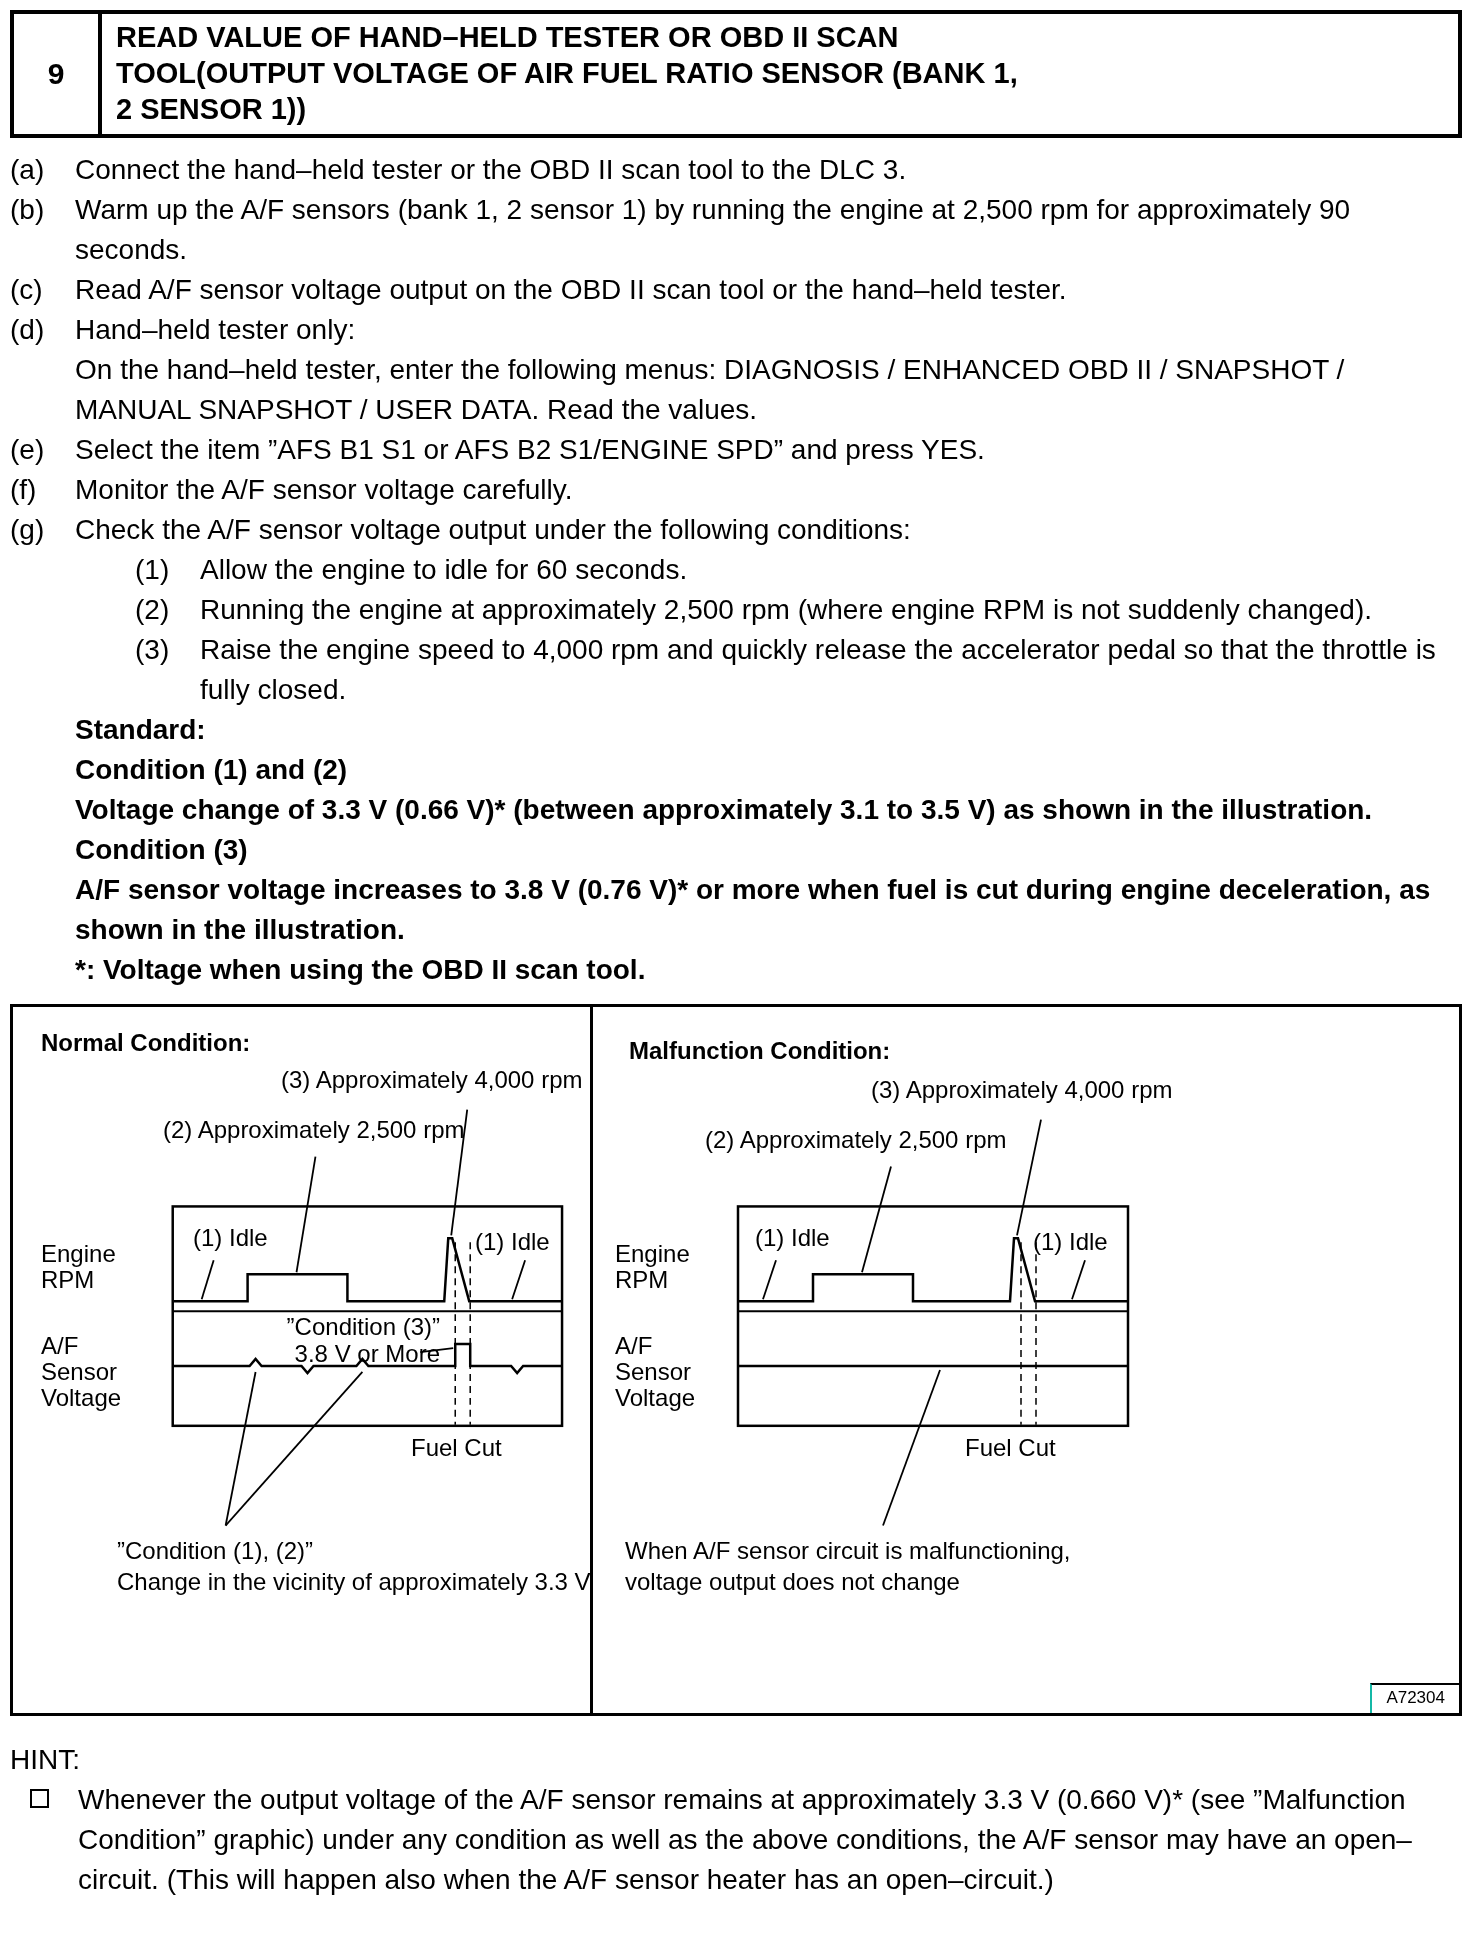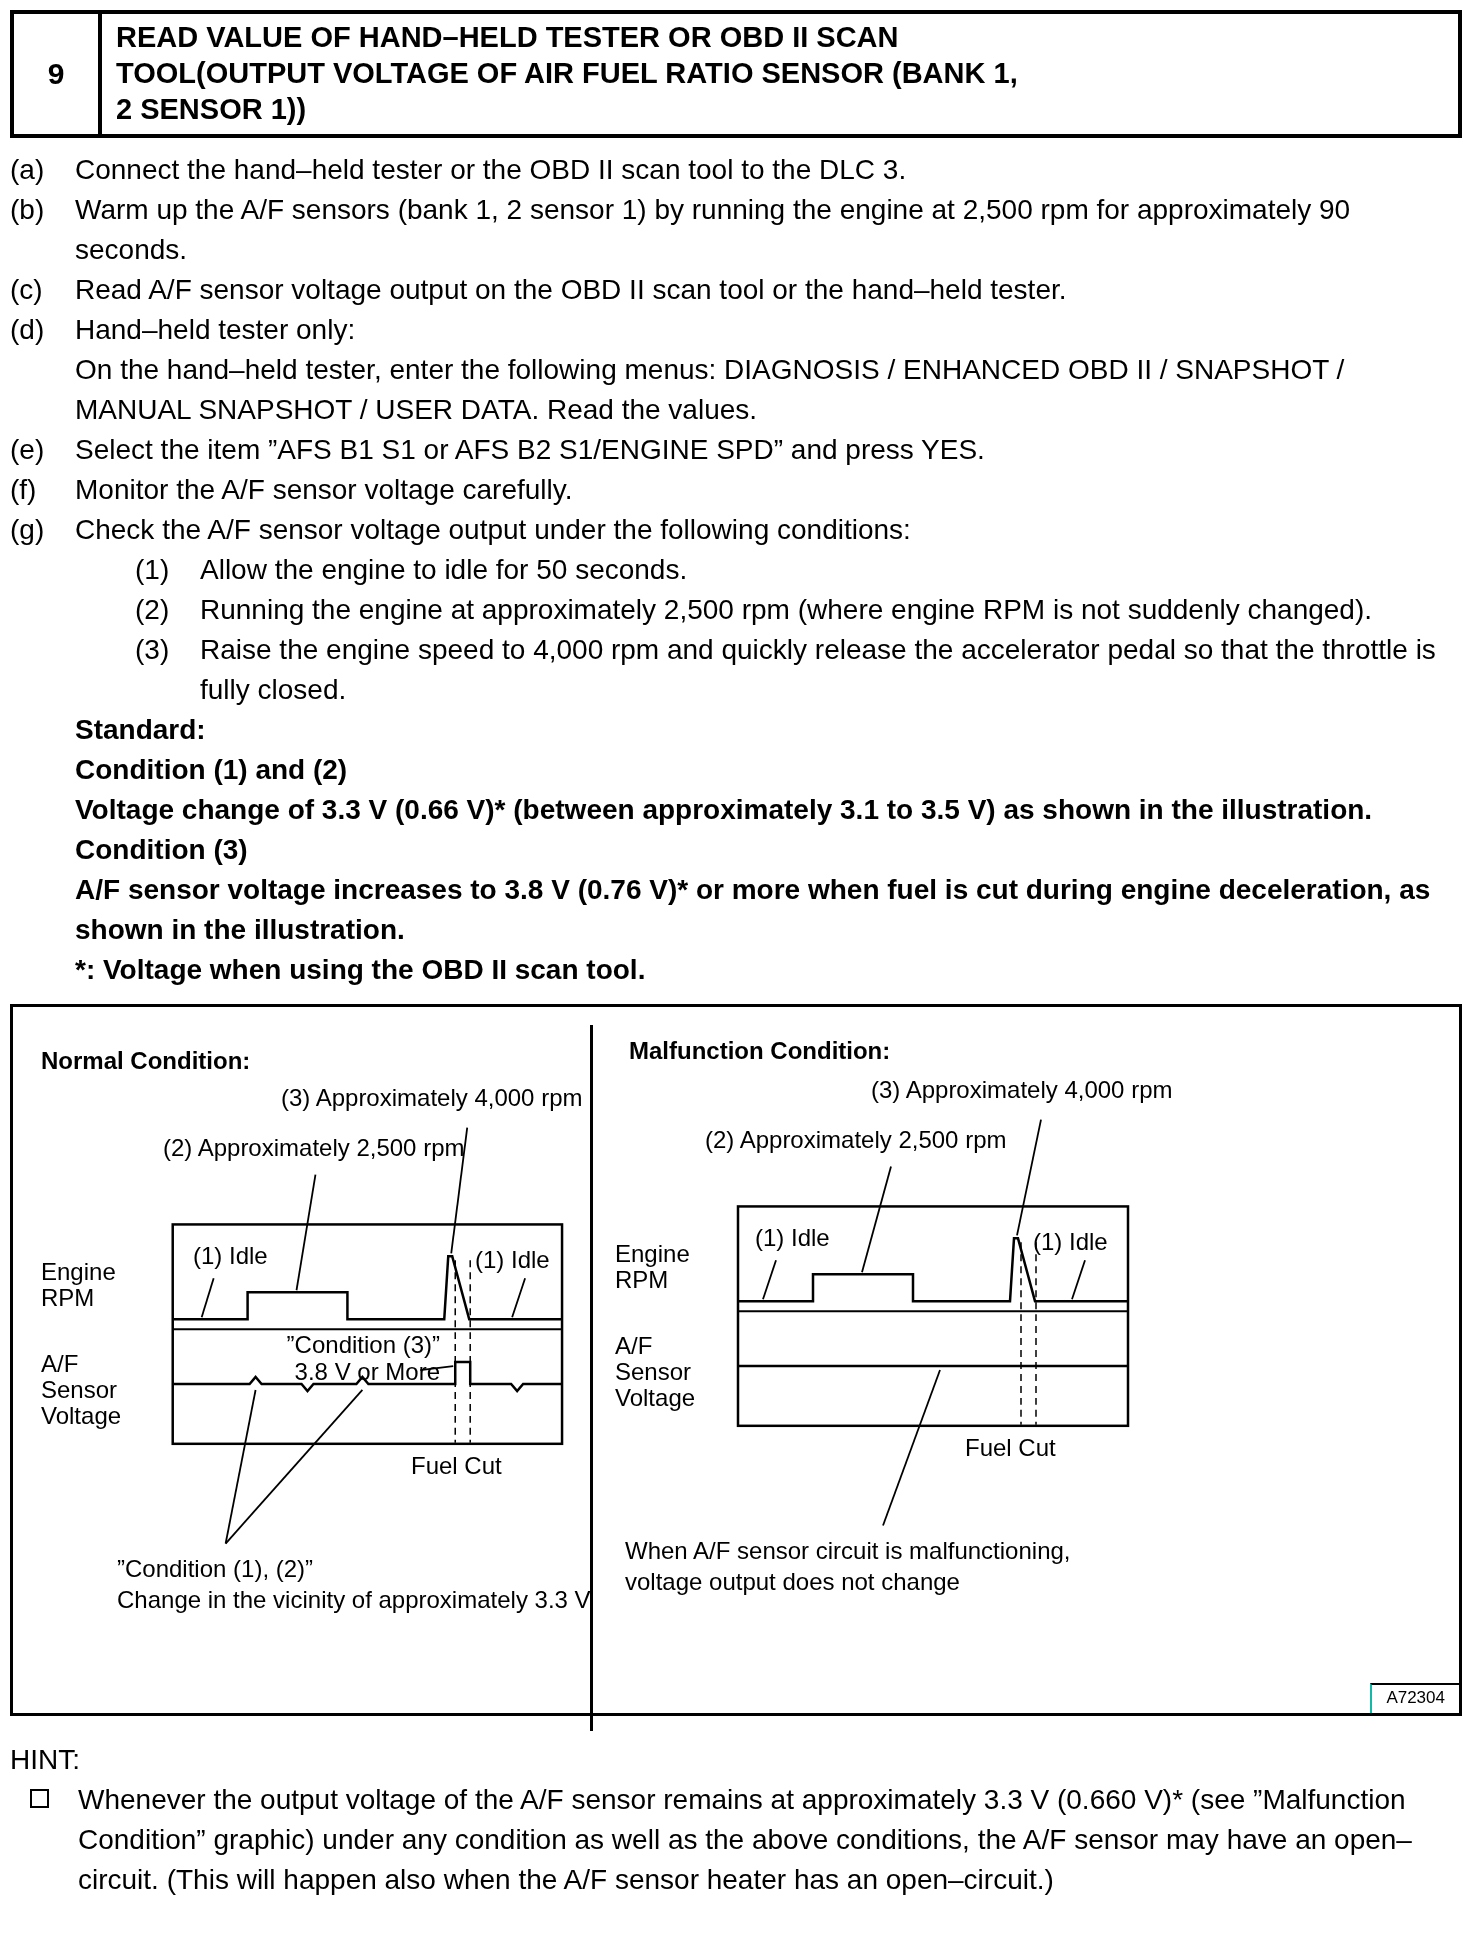--- a/index.html
+++ b/index.html
@@ -18,21 +18,21 @@
   .steps { margin: 12px 10px 0 10px; }
   .step { position: relative; padding-left: 65px; }
   .step .lbl { position: absolute; left: 0; top: 0; }
   .cont { padding-left: 65px; }
   .substep { position: relative; margin-left: 125px; padding-left: 65px; }
   .substep .lbl { position: absolute; left: 0; top: 0; }
   .standard { margin-left: 65px; font-weight: bold; }
   
   .figure { position: relative; margin: 14px 10px 0 10px; height: 712px; border: 3px solid #000; display: flex; }
   .panel { position: relative; height: 100%; }
-  .panel-left { width: 580px; border-right: 3px solid #000; margin-top: 18px; }
+  .panel-left { width: 580px; border-right: 3px solid #000; }
   .panel-right { flex: 1; }
   .panel svg { position: absolute; left: 0; top: 0; width: 100%; height: 100%; }
   .fig-title { position: absolute; font-size: 24px; font-weight: bold; white-space: nowrap; }
   .fl { position: absolute; font-size: 24px; line-height: 26px; white-space: nowrap; }
   .fl-wrap { white-space: normal; }
   .fig-code { position: absolute; right: 0; bottom: 0; border-top: 2px solid #000; border-left: 2px solid #14b8a6; padding: 3px 14px 5px 14px; font-size: 17px; line-height: 20px; }
   
   .hint { margin: 24px 10px 0 10px; }
   .hint-item { position: relative; padding-left: 68px; }
   .hint-box { position: absolute; left: 20px; top: 9px; width: 19px; height: 19px; border: 2px solid #000; }
@@ -71,21 +71,21 @@
     <span class="lbl">(f)</span>
     <span>Monitor the A/F sensor voltage carefully.</span>
   </div>
   <div class="step">
     <span class="lbl">(g)</span>
     <span>Check the A/F sensor voltage output under the following conditions:</span>
   </div>
 
   <div class="substep">
     <span class="lbl">(1)</span>
-    <span>Allow the engine to idle for 50 seconds.</span>
+    <span>Allow the engine to idle for 60 seconds.</span>
   </div>
   <div class="substep">
     <span class="lbl">(2)</span>
     <span>Running the engine at approximately 2,500 rpm (where engine RPM is not suddenly changed).</span>
   </div>
   <div class="substep">
     <span class="lbl">(3)</span>
     <span>Raise the engine speed to 4,000 rpm and quickly release the accelerator pedal so that the throttle is fully closed.</span>
   </div>
 

